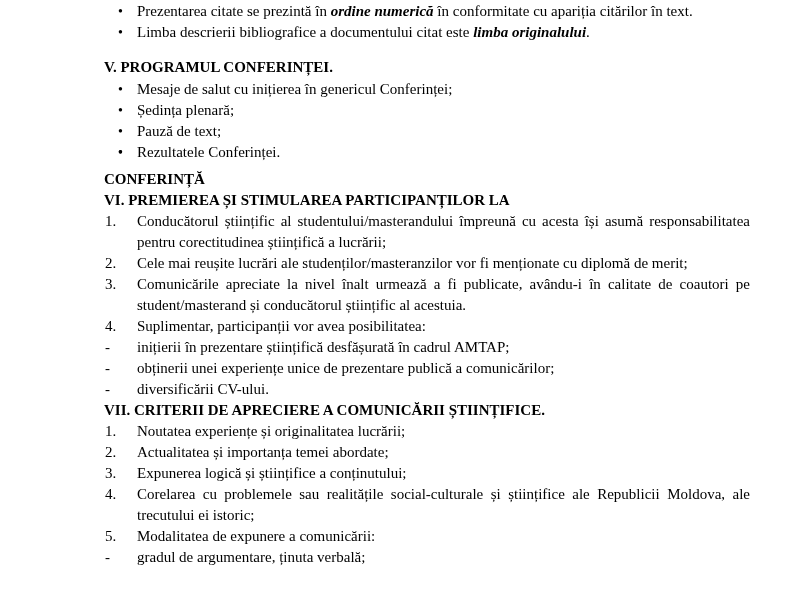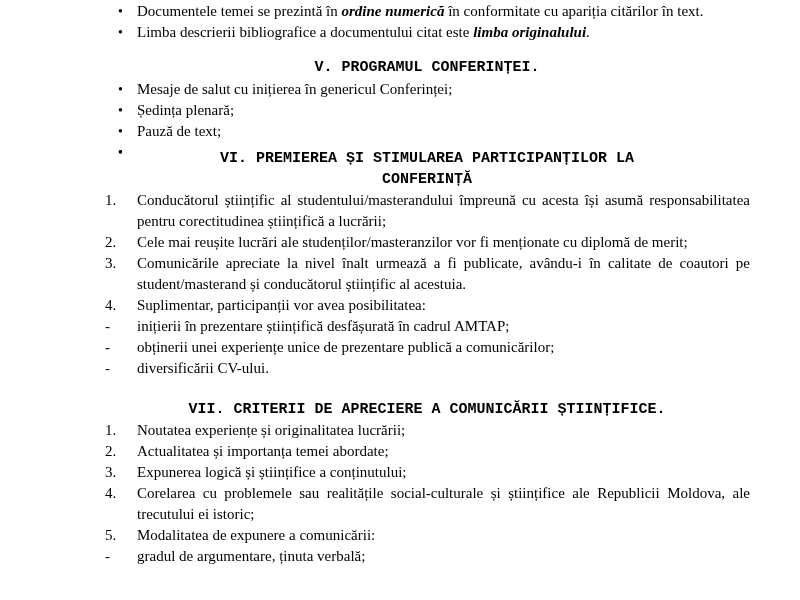--- a/index.html
+++ b/index.html
@@ -34,35 +34,34 @@
     top: 0;
     text-align: left;
   }
   .row .marker.bullet {
     left: 14px;
     font-size: 14px;
   }
   .nowrap { white-space: nowrap; }
   .heading {
     font-weight: bold;
-    text-align: center;
-    font-family: Liberation Mono, monospace;
+    text-align: left;
   }
   .heading-v   { margin-top: 14px; margin-bottom: 1px; }
   .heading-vi  { margin-top: 6px; }
-  .heading-vii { margin-top: 20px; }
+  .heading-vii { }
 </style>
 </head>
 <body>
 
 <div class="page">
 
   <div class="row">
     <span class="marker bullet">•</span>
-    <span><span>Documentele temei se prezintă în </span><b><i>ordine numerică</i></b><span> în conformitate cu apariția citărilor în text.</span></span>
+    <span><span>Prezentarea citate se prezintă în </span><b><i>ordine numerică</i></b><span> în conformitate cu apariția citărilor în text.</span></span>
   </div>
   <div class="row">
     <span class="marker bullet">•</span>
     <span><span>Limba descrierii bibliografice a documentului citat este </span><b><i>limba originalului</i></b><span>.</span></span>
   </div>
 
   <div class="heading heading-v">V. PROGRAMUL CONFERINȚEI.</div>
 
   <div class="row nowrap">
     <span class="marker bullet">•</span>
@@ -74,25 +73,26 @@
   </div>
   <div class="row nowrap">
     <span class="marker bullet">•</span>
     <span>Pauză de text;</span>
   </div>
   <div class="row nowrap">
     <span class="marker bullet">•</span>
   </div>
   <div class="row nowrap">
     <span class="marker bullet">•</span>
+    <span>Rezultatele Conferinței.</span>
   </div>
 
   <div class="heading heading-vi">
+    <div>CONFERINȚĂ</div>
     <div>VI. PREMIEREA ȘI STIMULAREA PARTICIPANȚILOR LA</div>
-    <div>CONFERINȚĂ</div>
   </div>
 
   <div class="row">
     <span class="marker">1.</span>
     <span>Conducătorul științific al studentului/masterandului împreună cu acesta își asumă responsabilitatea pentru corectitudinea științifică a lucrării;</span>
   </div>
   <div class="row nowrap">
     <span class="marker">2.</span>
     <span>Cele mai reușite lucrări ale studenților/masteranzilor vor fi menționate cu diplomă de merit;</span>
   </div>

